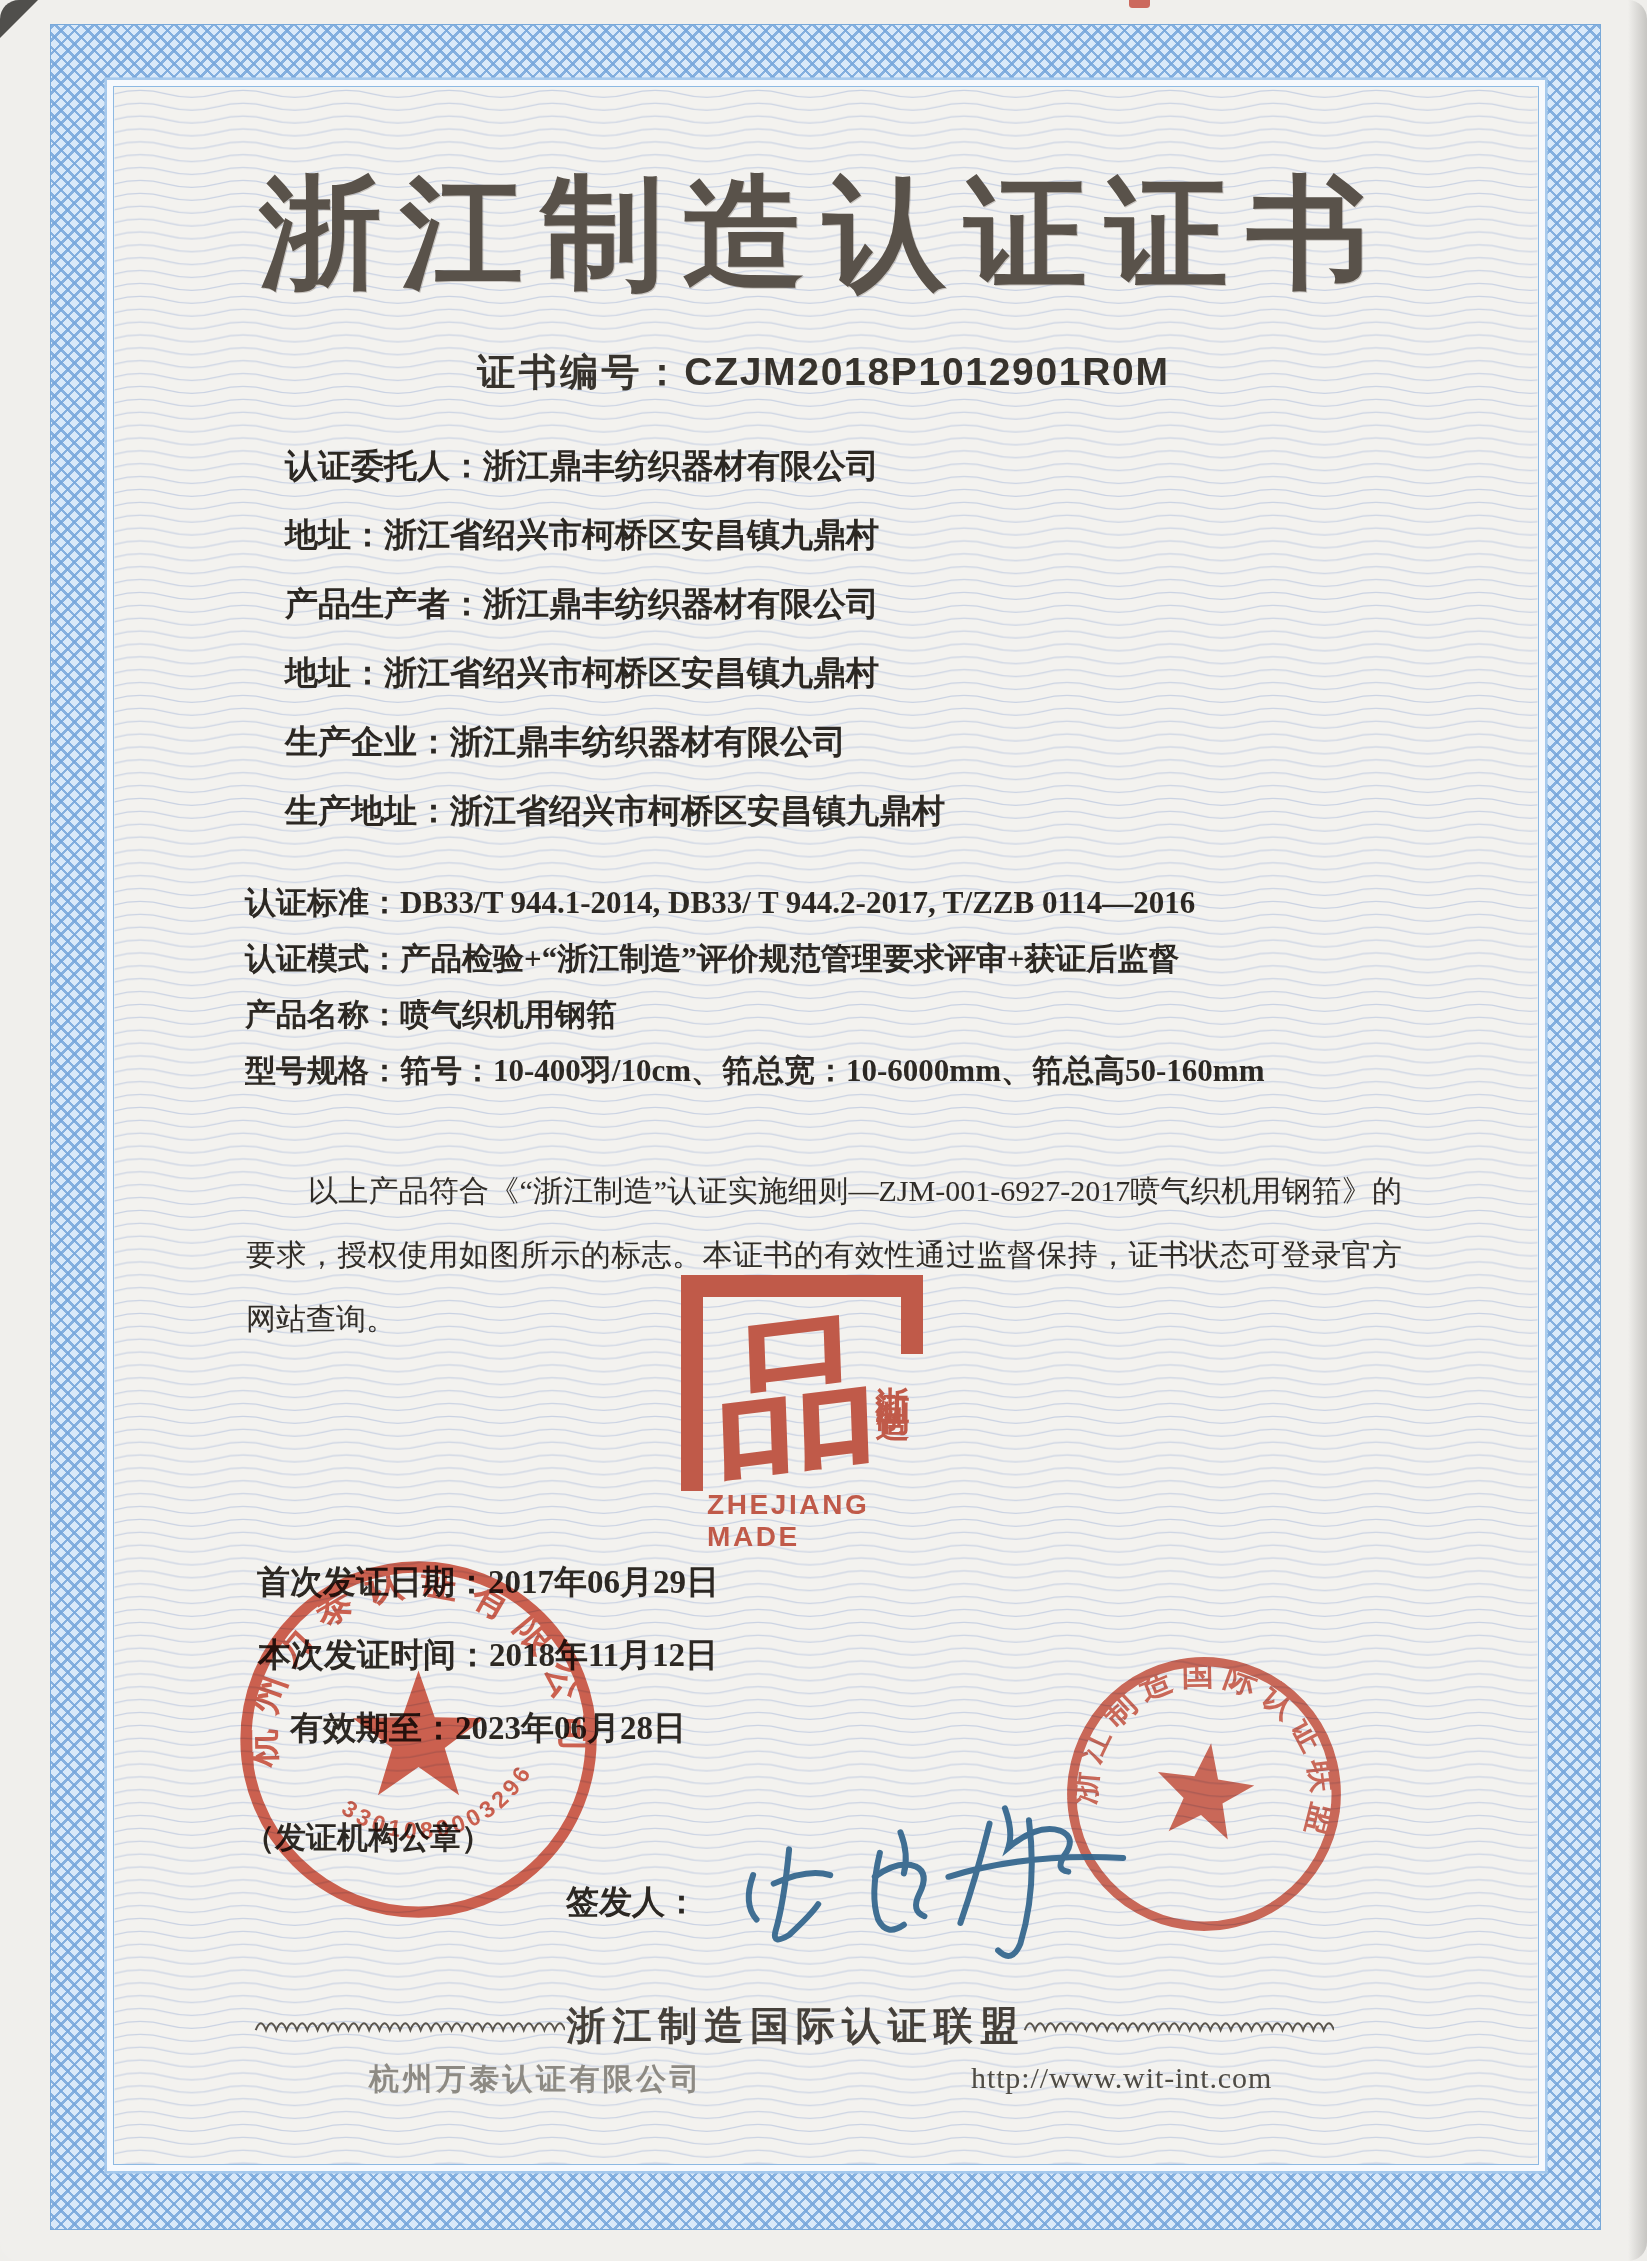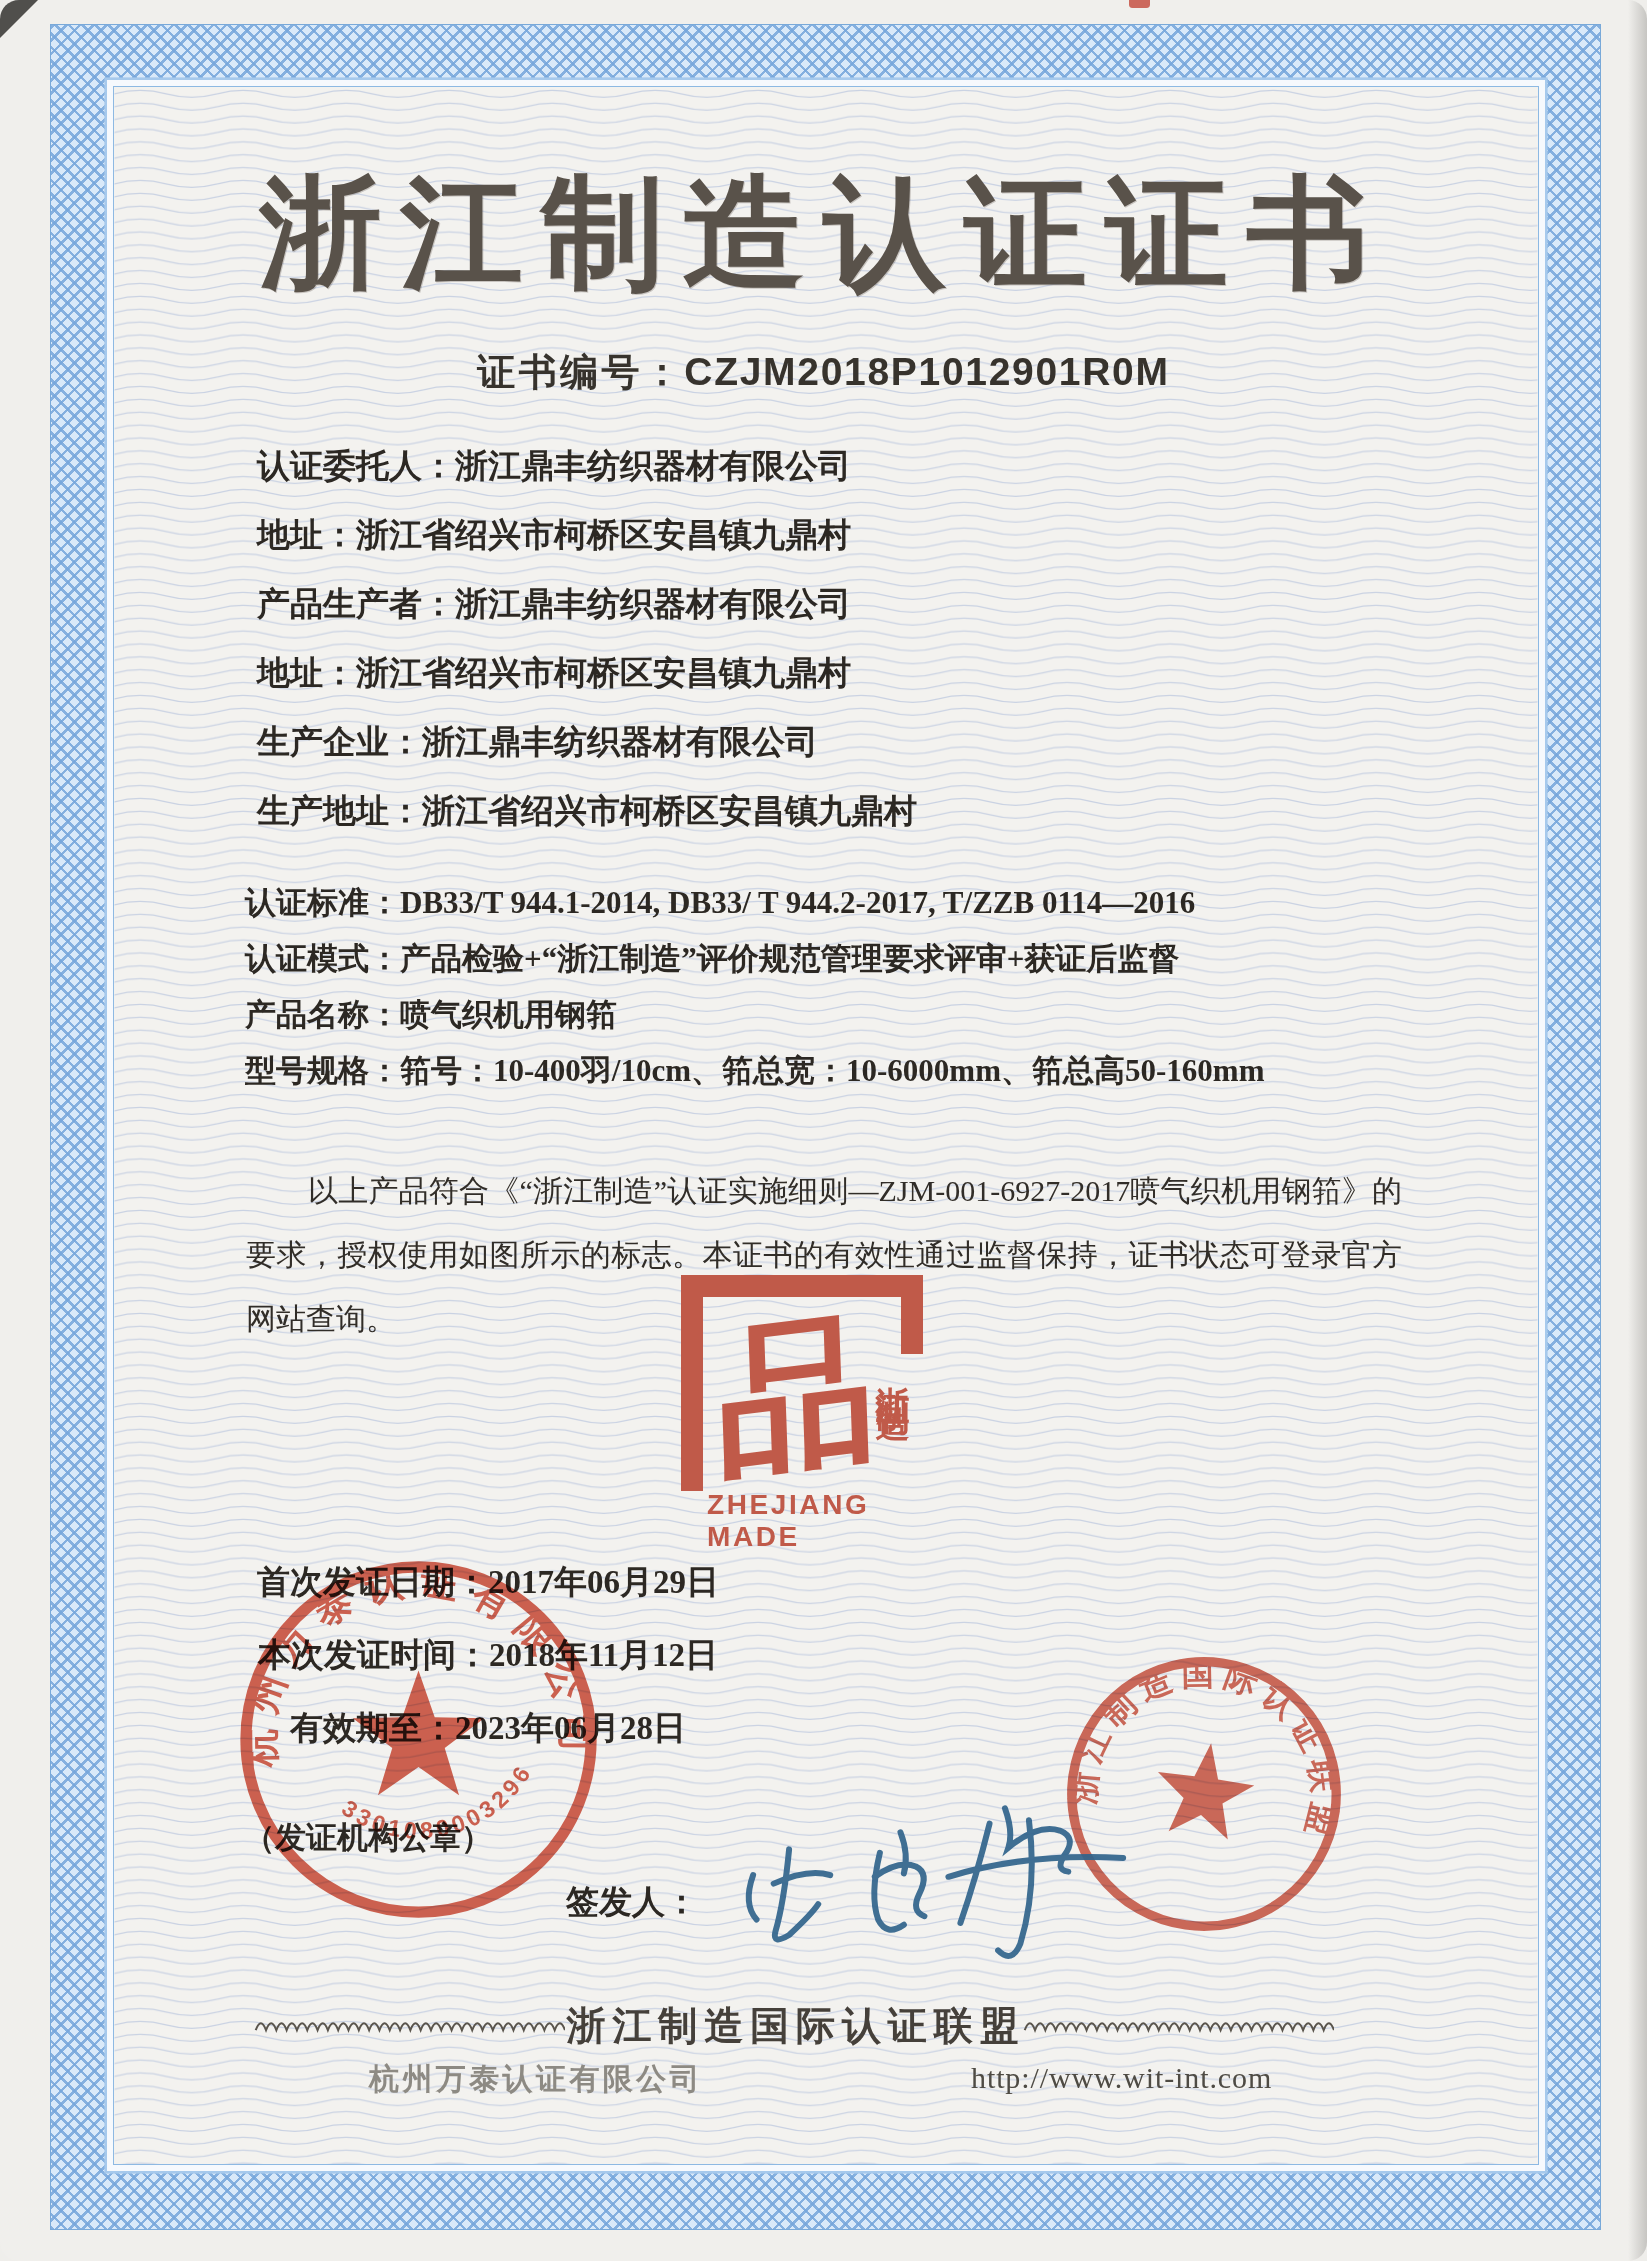--- a/index.html
+++ b/index.html
@@ -30,21 +30,21 @@
   .title{position:absolute;left:0;top:153px;width:100%;text-align:center;
     font-size:122px;font-weight:700;color:#59524a;letter-spacing:19px;
     font-family:"Liberation Serif","DejaVu Serif",serif;text-shadow:0.9px 0.9px 0 rgba(70,60,50,.25);}
 
   .certno{position:absolute;left:0;top:347px;width:100%;text-align:center;color:#37332d;}
   .certno .lbl{font-family:"Liberation Sans","DejaVu Sans",sans-serif;font-weight:700;font-size:38px;letter-spacing:3.4px;}
   .certno .num{font-family:"Liberation Sans","DejaVu Sans",sans-serif;font-weight:700;font-size:39px;letter-spacing:1.7px;}
 
   .infoblock{position:absolute;left:257px;top:444px;width:1167px;}
   .inforow{height:69px;font-size:33px;color:#2c2823;white-space:nowrap;}
-  .inforow .lbl{font-weight:700;}
+  .inforow .lbl{font-weight:700;margin-left:28px;}
   .inforow .val{font-weight:700;}
 
   .specblock{position:absolute;left:245px;top:882px;width:1218px;}
   .specrow{height:56px;font-size:31px;color:#2c2823;white-space:nowrap;}
   .specrow .lbl{font-weight:700;}
   .specrow .val{font-weight:600;}
 
   .statement{position:absolute;left:246px;top:1129px;width:1156px;
     font-size:30px;line-height:64px;color:#312d28;text-align:justify;text-indent:62px;font-weight:500;}
 

